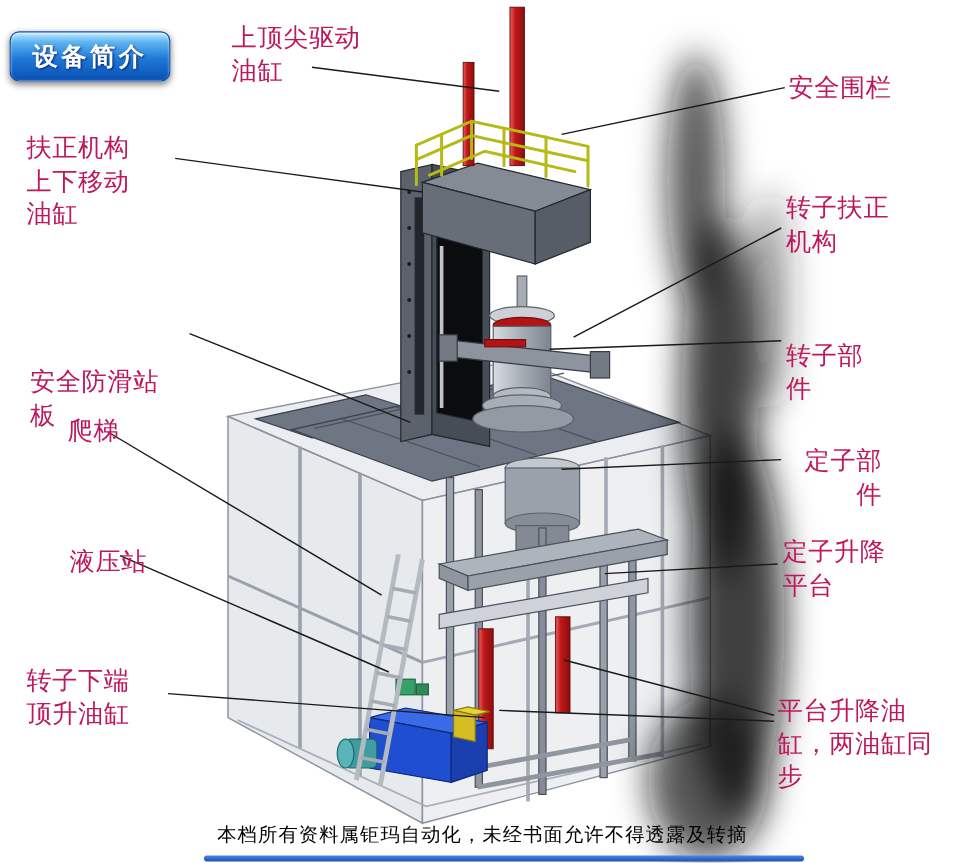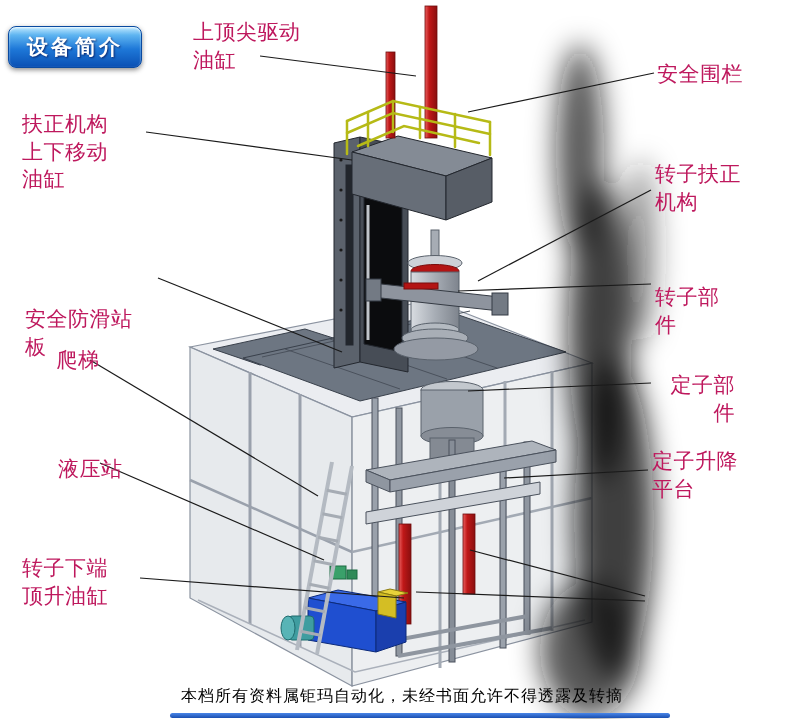--- a/index.html
+++ b/index.html
@@ -235,17 +235,18 @@
   <div class="lbl lbl-1">安全围栏</div>
   <div class="lbl lbl-2">扶正机构上下移动油缸</div>
   <div class="lbl lbl-3">转子扶正机构</div>
   <div class="lbl lbl-4">安全防滑站板</div>
   <div class="lbl lbl-5">转子部件</div>
   <div class="lbl lbl-6">爬梯</div>
   <div class="lbl lbl-7">定子部件</div>
   <div class="lbl lbl-8">液压站</div>
   <div class="lbl lbl-10">转子下端顶升油缸</div>
   <div class="lbl lbl-9">定子升降平台</div>
+  <div class="lbl lbl-11">平台升降油缸，两油缸同步</div>
 
   <div class="footer">本档所有资料属钜玛自动化，未经书面允许不得透露及转摘</div>
   <div class="bottom-line"></div>
 
 </div>
 
 </body></html>

